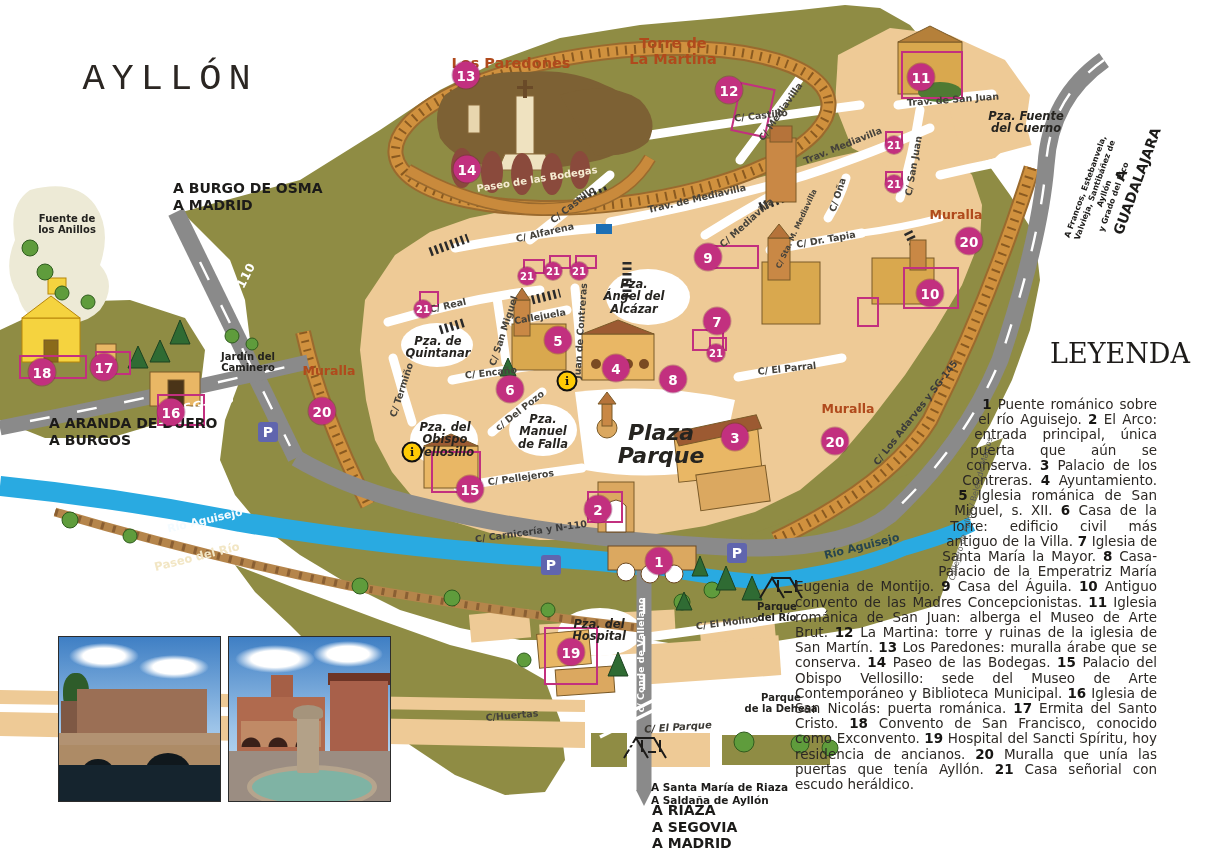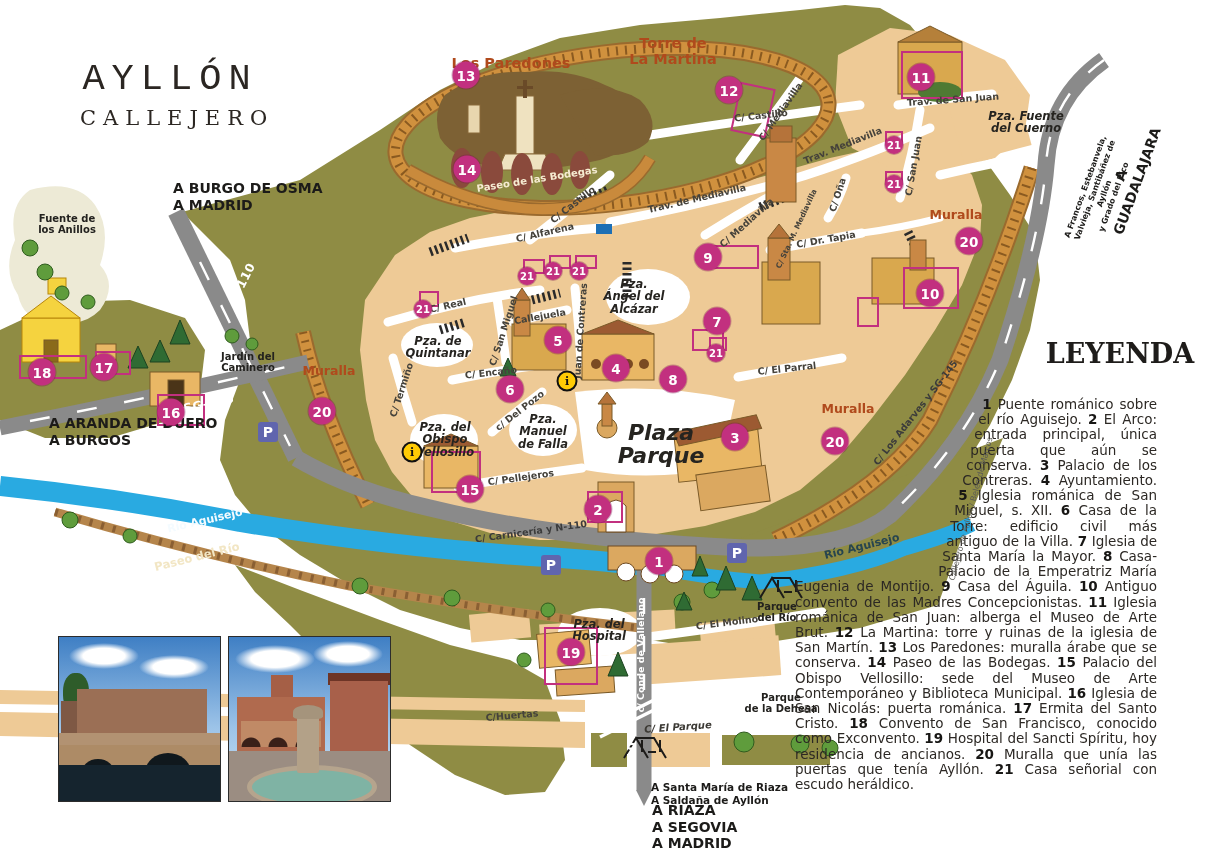--- a/index.html
+++ b/index.html
@@ -27,21 +27,21 @@
   .path-label{font-weight:bold;font-size:11.5px;color:#f2e6c4;}
   .bodegas{font-weight:bold;font-size:10px;color:#f6ecd2;}
   .credit{font-size:8px;color:#5a5a55;}
   .ta-left{text-align:left;}
   
   #title{position:absolute;left:80px;top:58px;width:180px;text-align:center;color:#2b2622;}
   #title .t1{font-family:Liberation Mono, monospace;font-size:37px;letter-spacing:7px;}
   #title .t2{font-family:"DejaVu Serif",serif;font-size:21px;letter-spacing:7px;margin-top:6px;}
   
   #legend-title{position:absolute;left:1030px;top:338px;width:180px;text-align:center;
-    font-family:"DejaVu Serif",serif;font-weight:bold;font-size:27px;color:#1e1c1a;}
+    font-family:"DejaVu Serif",serif;font-weight:normal;font-size:27px;color:#1e1c1a;}
   #legend-body{position:absolute;left:795px;top:397px;width:362px;font-size:13.5px;
     line-height:15.2px;color:#2c2824;text-align:justify;}
   #legend-body b{color:#171614;}
   .legend-shape{float:left;width:195px;height:178px;
     shape-outside:polygon(0 0,96% 0,72% 100%,0 100%);}
   
   .marker{position:absolute;transform:translate(-50%,-50%);background:var(--marker_pink);
     color:#fff;font-weight:bold;border-radius:50%;display:flex;align-items:center;
     justify-content:center;box-shadow:0 0 0 1px rgba(120,20,80,.35);}
   .marker.lg{width:27px;height:27px;font-size:13.5px;}
@@ -336,21 +336,20 @@
       <rect x="886" y="132" width="16" height="12"></rect>
       <rect x="886" y="172" width="16" height="12"></rect>
       <rect x="96" y="352" width="34" height="22"></rect>
       <rect x="20" y="356" width="66" height="22"></rect>
     </g>
     <rect x="596" y="224" width="16" height="10" fill="#1d6fb5"></rect>
   </svg>
 
   <div id="title">
     <div class="t1">AYLLÓN</div>
-    <div class="t2">CALLEJERO</div>
   </div>
 
   <div id="legend-title">LEYENDA</div>
   <div id="legend-body">
     <div class="legend-shape"></div>
     <span id="legend-text"><b>1</b> Puente románico sobre el río Aguisejo. <b>2</b> El Arco: entrada principal, única puerta que aún se conserva. <b>3</b> Palacio de los Contreras. <b>4</b> Ayuntamiento. <b>5</b> Iglesia románica de San Miguel, s. XII. <b>6</b> Casa de la Torre: edificio civil más antiguo de la Villa. <b>7</b> Iglesia de Santa María la Mayor. <b>8</b> Casa-Palacio de la Emperatriz María Eugenia de Montijo. <b>9</b> Casa del Águila. <b>10</b> Antiguo convento de las Madres Concepcionistas. <b>11</b> Iglesia románica de San Juan: alberga el Museo de Arte Brut. <b>12</b> La Martina: torre y ruinas de la iglesia de San Martín. <b>13</b> Los Paredones: muralla árabe que se conserva. <b>14</b> Paseo de las Bodegas. <b>15</b> Palacio del Obispo Vellosillo: sede del Museo de Arte Contemporáneo y Biblioteca Municipal. <b>16</b> Iglesia de San Nicolás: puerta románica. <b>17</b> Ermita del Santo Cristo. <b>18</b> Convento de San Francisco, conocido como Exconvento. <b>19</b> Hospital del Sancti Spíritu, hoy residencia de ancianos. <b>20</b> Muralla que unía las puertas que tenía Ayllón. <b>21</b> Casa señorial con escudo heráldico. </span>
   </div>
 
   <div id="labels">
       <div class="lbl bodegas" style="left: 537px; top: 179px; transform: translate(-50%, -50%) rotate(-9deg);">Paseo de las Bodegas</div>

